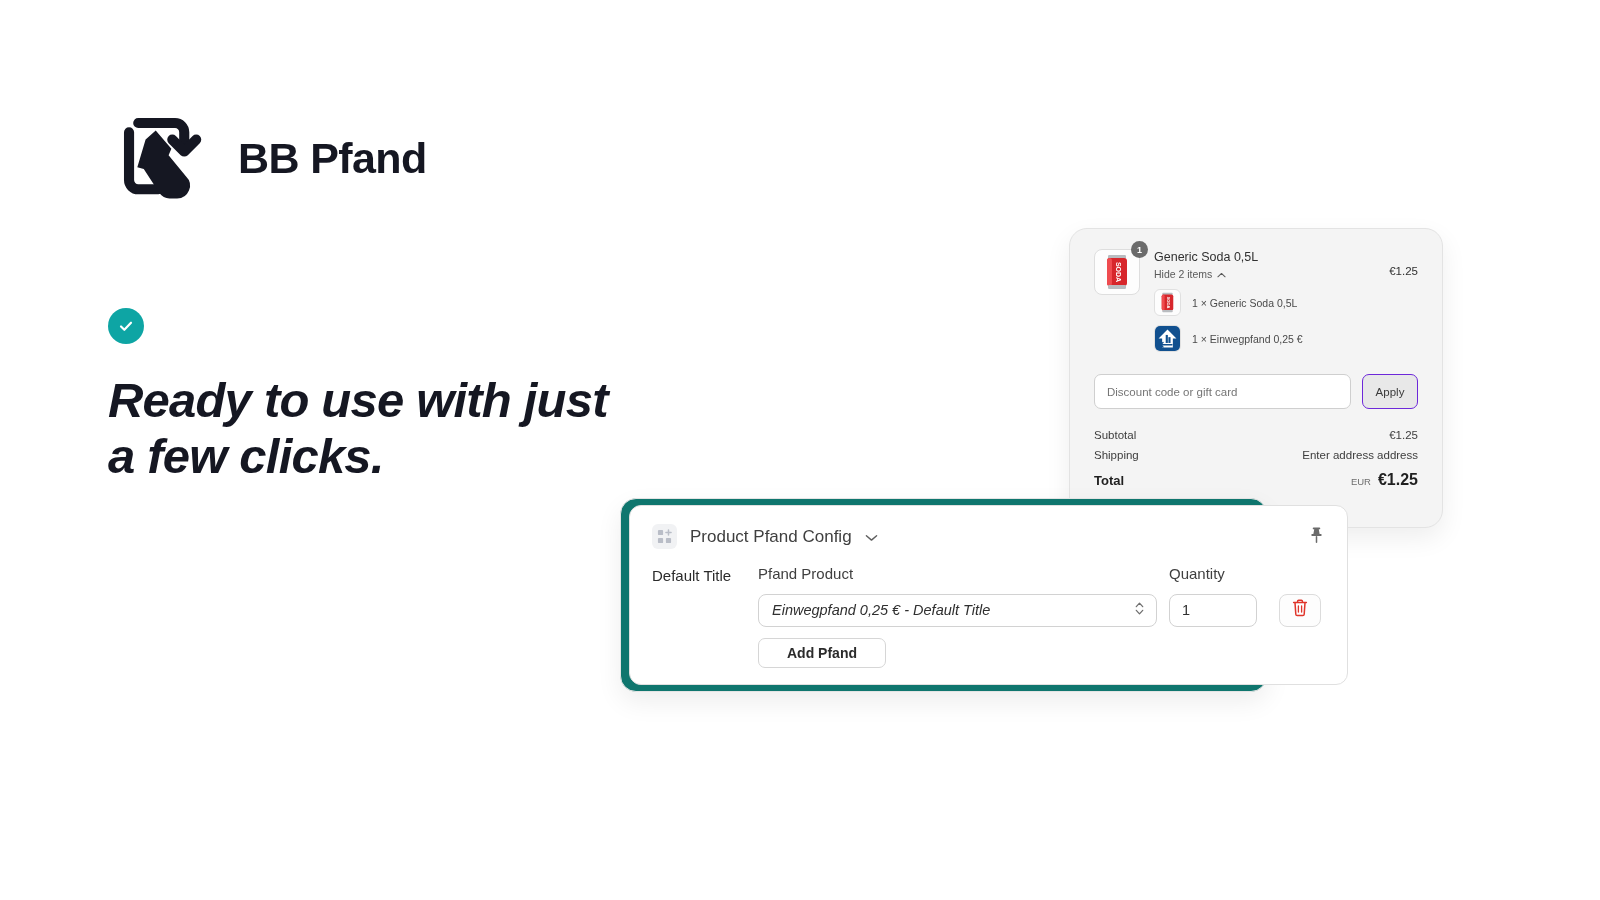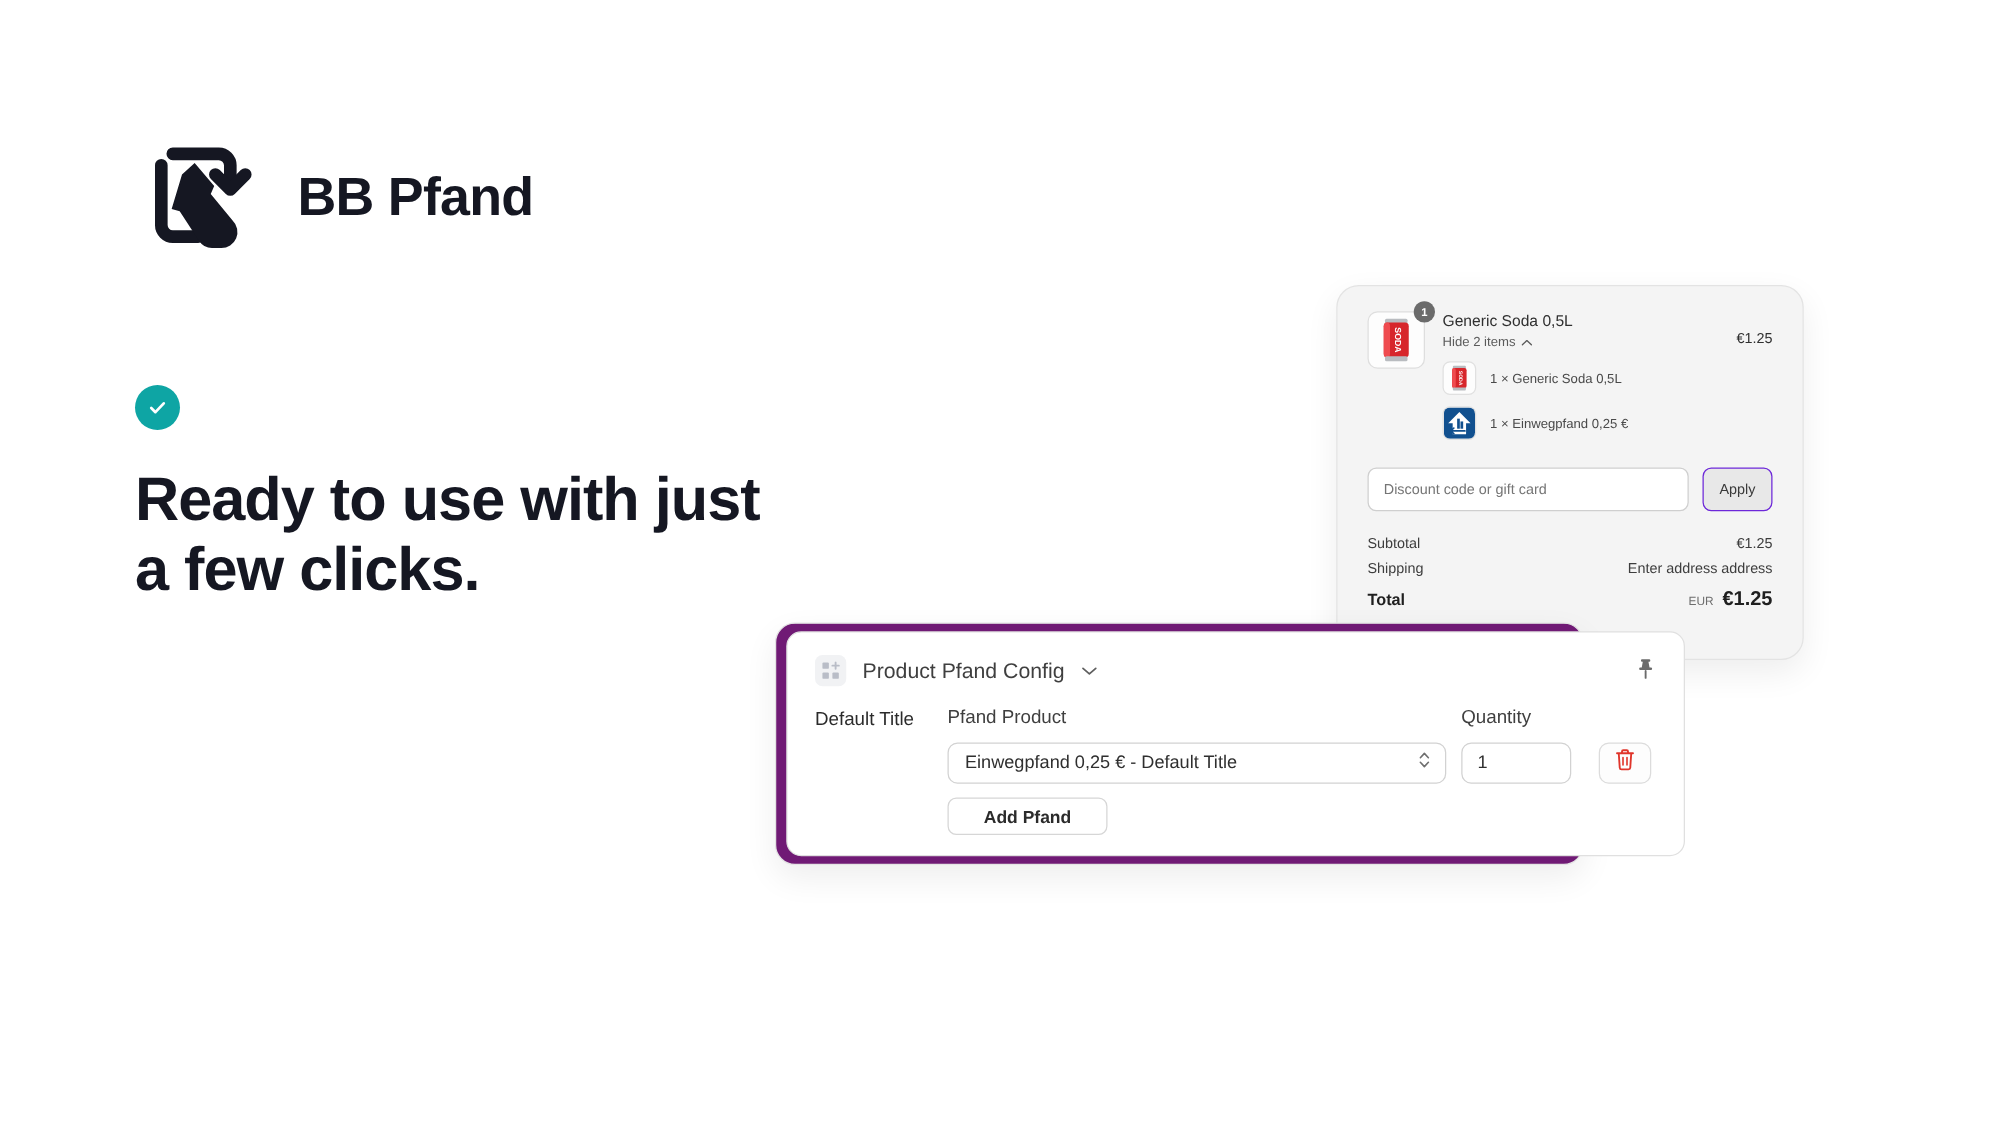--- a/index.html
+++ b/index.html
@@ -23,21 +23,21 @@
   .hero { position: absolute; left: 108px; top: 308px; width: 620px; }
   .check-badge {
     width: 36px; height: 36px; border-radius: 50%;
     background: #0EA5A4; display: flex; align-items: center; justify-content: center;
   }
   .hero-title {
     margin-top: 28px;
     font-size: 49px; font-weight: 700; line-height: 1.15;
     color: #151722; letter-spacing: -0.8px;
   }
-  .hero-title .ln { display: block; }
+  .hero-title .ln { display: block; font-style: italic; }
 
   
   .cart-card {
     position: absolute; left: 1069px; top: 228px; width: 374px; height: 300px;
     background: #f4f4f4; border: 1px solid #e3e3e3; border-radius: 18px;
     padding: 20px 24px 0 24px;
     box-shadow: 0 10px 26px rgba(0,0,0,0.07);
     font-size: 11px; color: #4a4a4a;
   }
   .cart-line { display: flex; align-items: flex-start; }
@@ -87,21 +87,21 @@
   .total-row .val { font-size: 11.5px; color: #3d3d3d; }
   .total-row.grand { margin-top: 10px; }
   .total-row.grand .lbl { font-size: 13px; font-weight: 700; color: #1f1f1f; }
   .grand-val { display: flex; align-items: baseline; gap: 7px; }
   .cur { font-size: 9.5px; color: #6d6d6d; }
   .amt { font-size: 16px; font-weight: 700; color: #1f1f1f; }
 
   
   .config-outer {
     position: absolute; left: 620px; top: 498px; width: 647px; height: 194px;
-    border: 1px solid #e4e4e4; border-radius: 16px; background: #701a75;
+    border: 1px solid #e4e4e4; border-radius: 16px; background: #0f766e;
     box-shadow: 0 10px 26px rgba(0,0,0,0.07);
   }
   .config-card {
     position: absolute; left: 8px; top: 6px; width: 719px; height: 180px;
     background: #fff; border: 1px solid #e0e0e0; border-radius: 12px;
     padding: 18px 22px;
   }
   .config-head { display: flex; align-items: center; gap: 13px; }
   .config-icon {
     width: 25px; height: 25px; border-radius: 6px; background: #f1f2f4;
@@ -116,21 +116,21 @@
     column-gap: 12px;
     margin-top: 16px;
     align-items: start;
   }
   .col-head { font-size: 15px; color: #3f3f3f; padding-bottom: 7px; }
   .col-head.bold { font-weight: 400; color: #2b2b2b; line-height: 1.45; }
   .field-select {
     position: relative; height: 33px;
     border: 1px solid #d2d2d2; border-radius: 8px; background: #fff;
     display: flex; align-items: center; padding: 0 13px;
-    font-size: 14.5px; color: #2f2f2f; cursor: pointer;
+    font-size: 14.5px; color: #2f2f2f; cursor: pointer; font-style: italic;
   }
   .field-input {
     height: 33px; width: 88px;
     border: 1px solid #d2d2d2; border-radius: 8px; background: #fff;
     padding: 0 12px; font-size: 14.5px; color: #2f2f2f;
     font-family: inherit; outline: none;
   }
   .stepper { position: absolute; right: 11px; top: 50%; transform: translateY(-50%); }
   .del-btn {
     width: 42px; height: 33px; border-radius: 8px;

